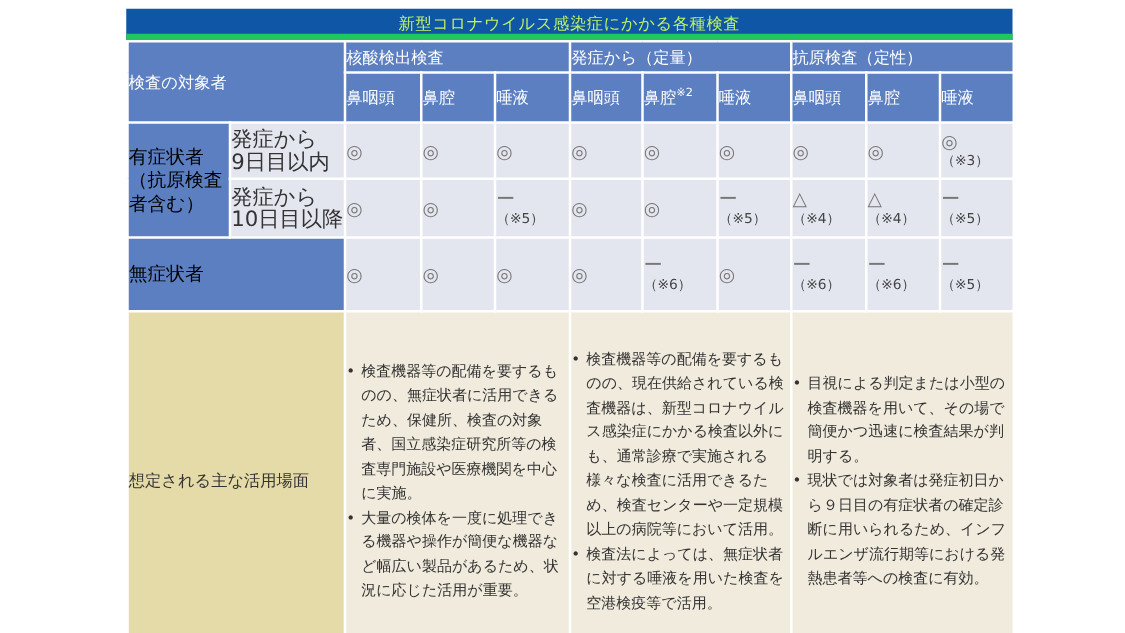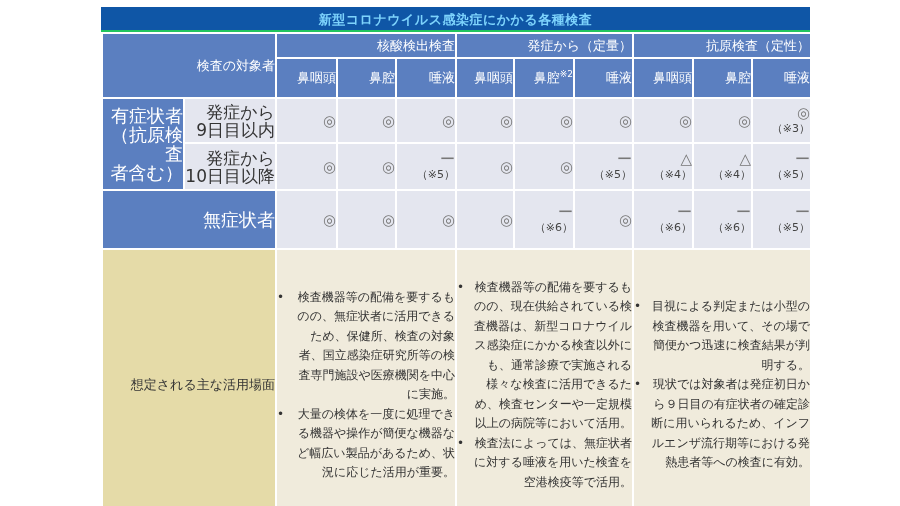--- a/index.html
+++ b/index.html
@@ -2,35 +2,35 @@
 <html><head>
 <meta charset="utf-8">
 <style>
   * { box-sizing: border-box; margin: 0; padding: 0; }
   html, body { width: 900px; height: 506px; background: #ffffff; overflow: hidden; }
   body { font-family: "DejaVu Sans", "Liberation Sans", sans-serif; color: #333; }
 
   .wrap { position: absolute; left: 101px; top: 7px; width: 709px; }
 
   .title-bar {
-    height: 25px; background: #0f56a6; color: #7dd3fc;
-    font-size: 13px; font-weight: bold; text-align: center; line-height: 25px;
-    border-bottom: 2px solid #22c55e; letter-spacing: 0.5px;
+    height: 25px; background: #0f56a6; color: #bef264;
+    font-size: 13px; font-weight: normal; text-align: center; line-height: 25px;
+    border-bottom: 5px solid #22c55e; letter-spacing: 0.5px;
   }
 
   table.grid {
     border-collapse: collapse; width: 709px; table-layout: fixed;
   }
   table.grid td, table.grid th {
-    border: 2px solid #ffffff; text-align: right; vertical-align: middle;
+    border: 2px solid #ffffff; text-align: left; vertical-align: middle;
     font-weight: normal; padding: 0;
   }
   th.hdr { background: #5b7fc0; color: #fff; font-size: 13px; }
   th.hdr sup { font-size: 9px; vertical-align: 5px; }
-  td.rowhdr { background: #5b7fc0; color: #ffffff; font-size: 18px; text-align: left; padding-left: 8px; line-height: 19px; margin-top: 12px; }
+  td.rowhdr { background: #5b7fc0; color: #000000; font-size: 15px; text-align: left; padding-left: 8px; line-height: 19px; margin-top: 12px; }
   td.subhdr { background: #e4e6ef; color: #333; font-size: 17px; text-align: left; padding-left: 6px; line-height: 18px; }
   td.cell { background: #e4e6ef; color: #666; font-size: 13px; line-height: 16px; }
   .sym { display: block; font-size: 15px; color: #777; }
   .note { display: block; font-size: 11px; color: #444; }
 
   td.usage-label { background: #e5dba8; color: #333; font-size: 13px; text-align: left; padding-left: 6px; font-family: Liberation Serif, serif; }
   td.usage { background: #f0ebdc; color: #333; font-size: 12px; vertical-align: top; text-align: left; padding: 6px 6px 0 8px; line-height: 19.5px; }
   ul.bullets { list-style: none; }
   ul.bullets li { position: relative; padding-left: 12px; }
   ul.bullets li::before { content: "•"; position: absolute; left: 0; top: 0; font-size: 12px; color: #333; }

